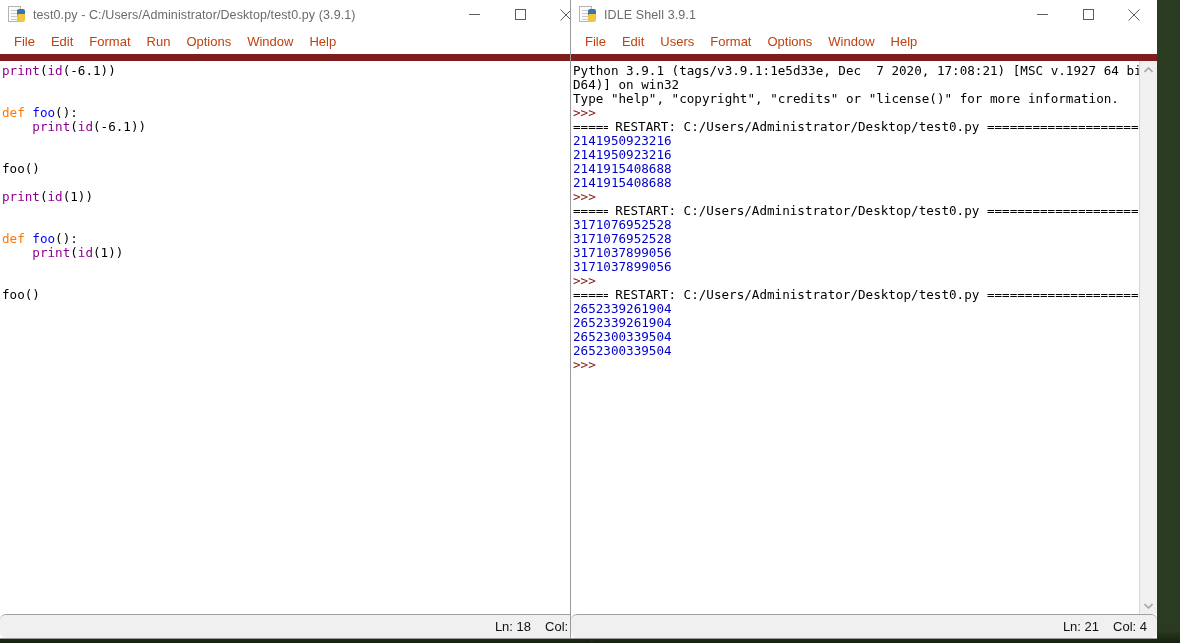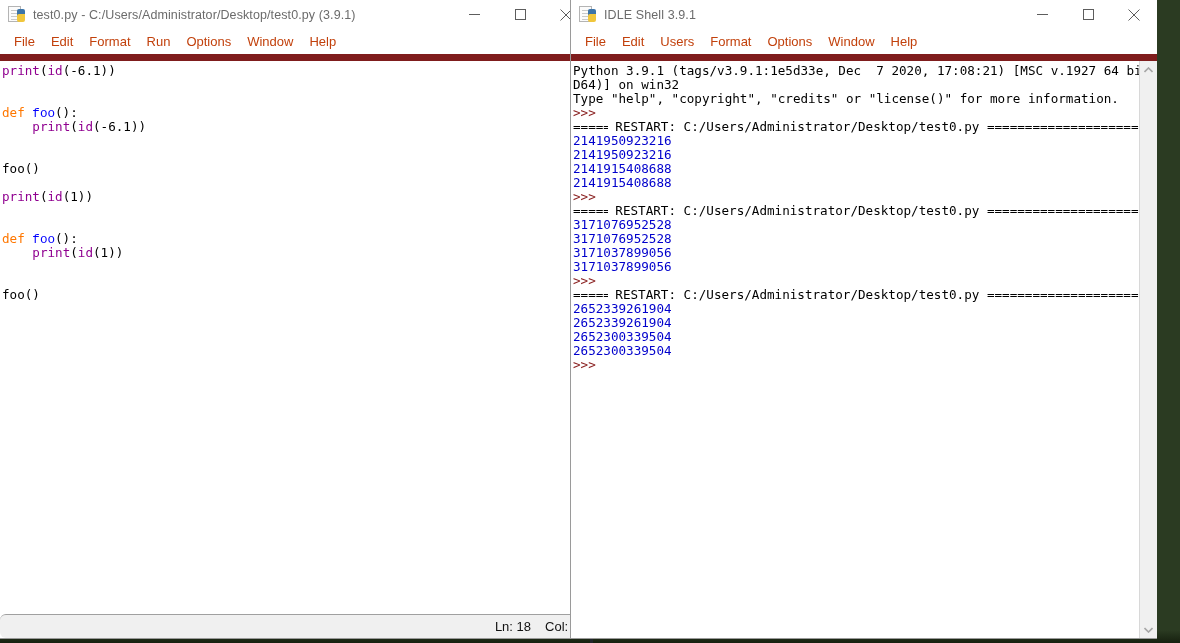--- a/index.html
+++ b/index.html
@@ -168,21 +168,21 @@
     font-family: "DejaVu Sans Mono", "Liberation Mono", monospace;
     font-size: 12.6px;
     line-height: 14px;
     white-space: pre;
     color: #000000;
   }
 
   .ln { height: 14px; }
 
   .tok-kw    { color: #ff7700; }
-  .tok-def   { color: #0000ff; font-family: Liberation Mono, monospace; }
+  .tok-def   { color: #0000ff; }
   .tok-call  { color: #900090; }
   .tok-plain { color: #000000; }
   .tok-out   { color: #0000cc; }
   .tok-prompt{ color: #8b2222; }
 
   
   .vscroll {
     width: 17px;
     min-width: 17px;
     background: #f0f0f0;
@@ -370,14 +370,18 @@
             </svg>
         </div>
         <div class="arrow">
           <svg width="9" height="6" viewBox="0 0 9 6">
               <path d="M0.5 1 L4.5 5 L8.5 1" fill="none" stroke="#a6a6a6" stroke-width="1.6"></path>
             </svg>
         </div>
       </div>
     </div>
 
+    <div class="statusbar">
+      <div class="status-text">Ln: 21</div>
+      <div class="status-text">Col: 4</div>
+    </div>
   </div>
 </div>
 
 </body></html>

